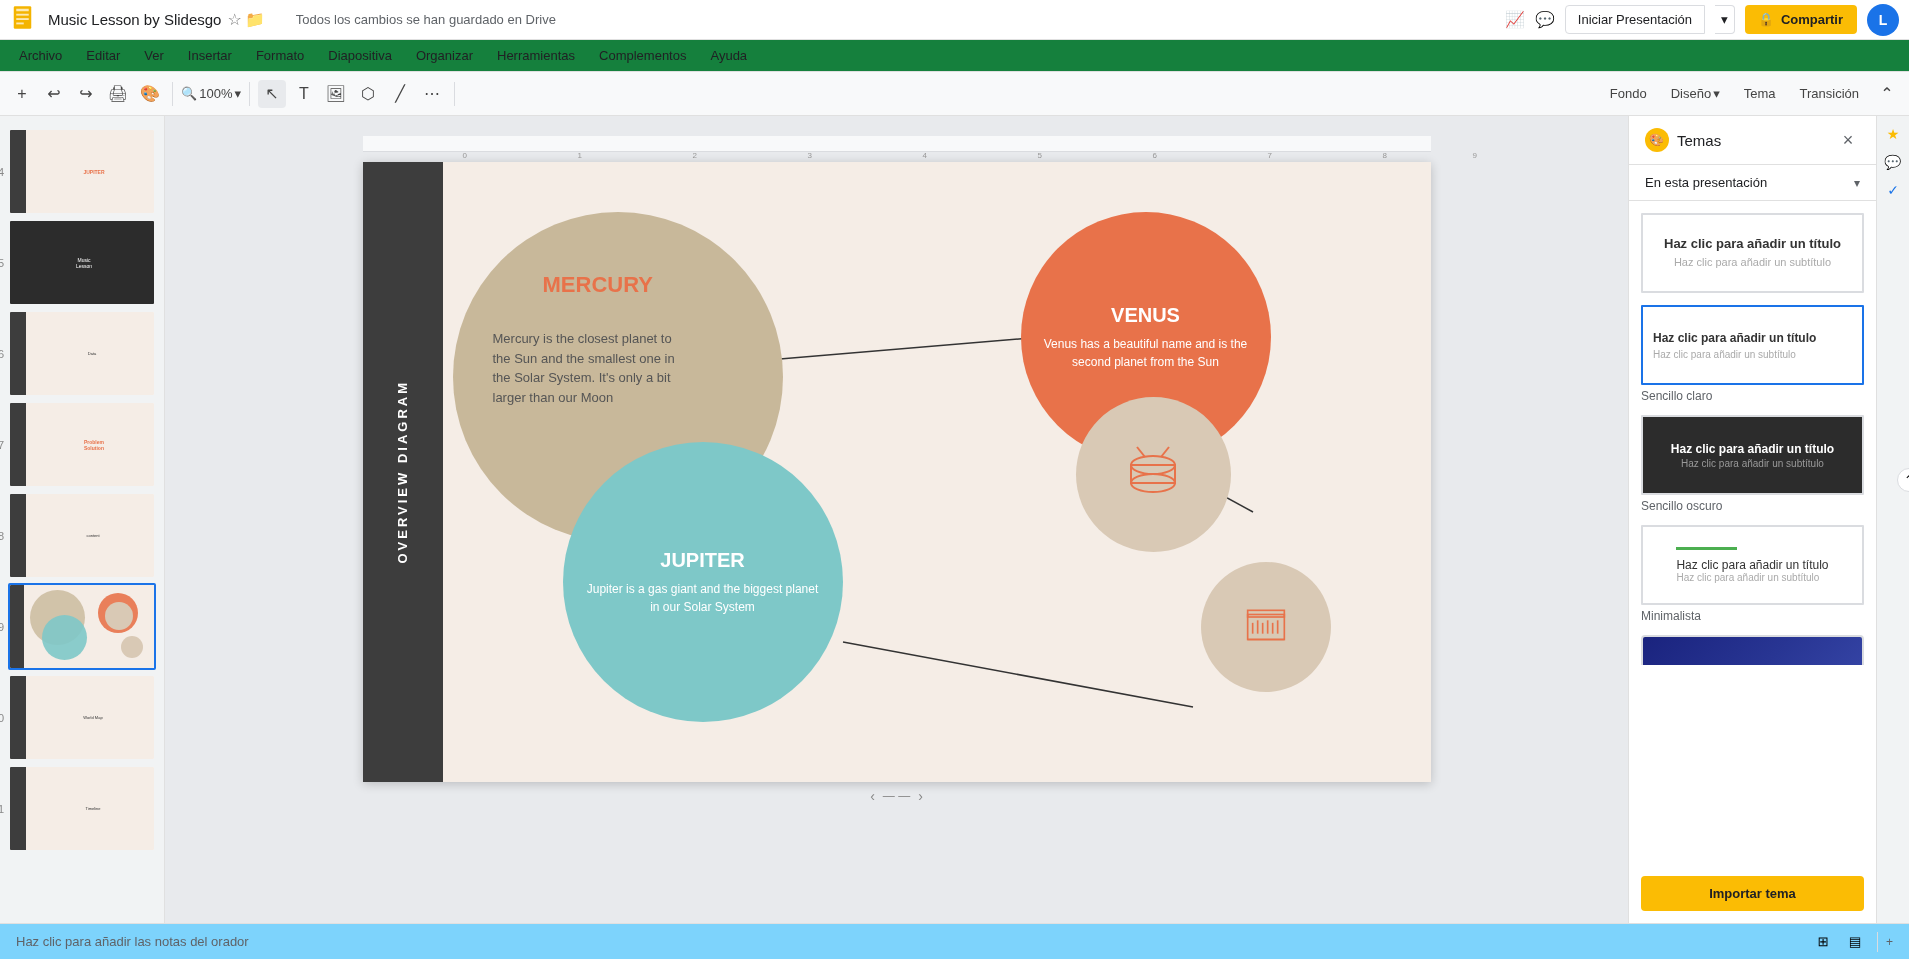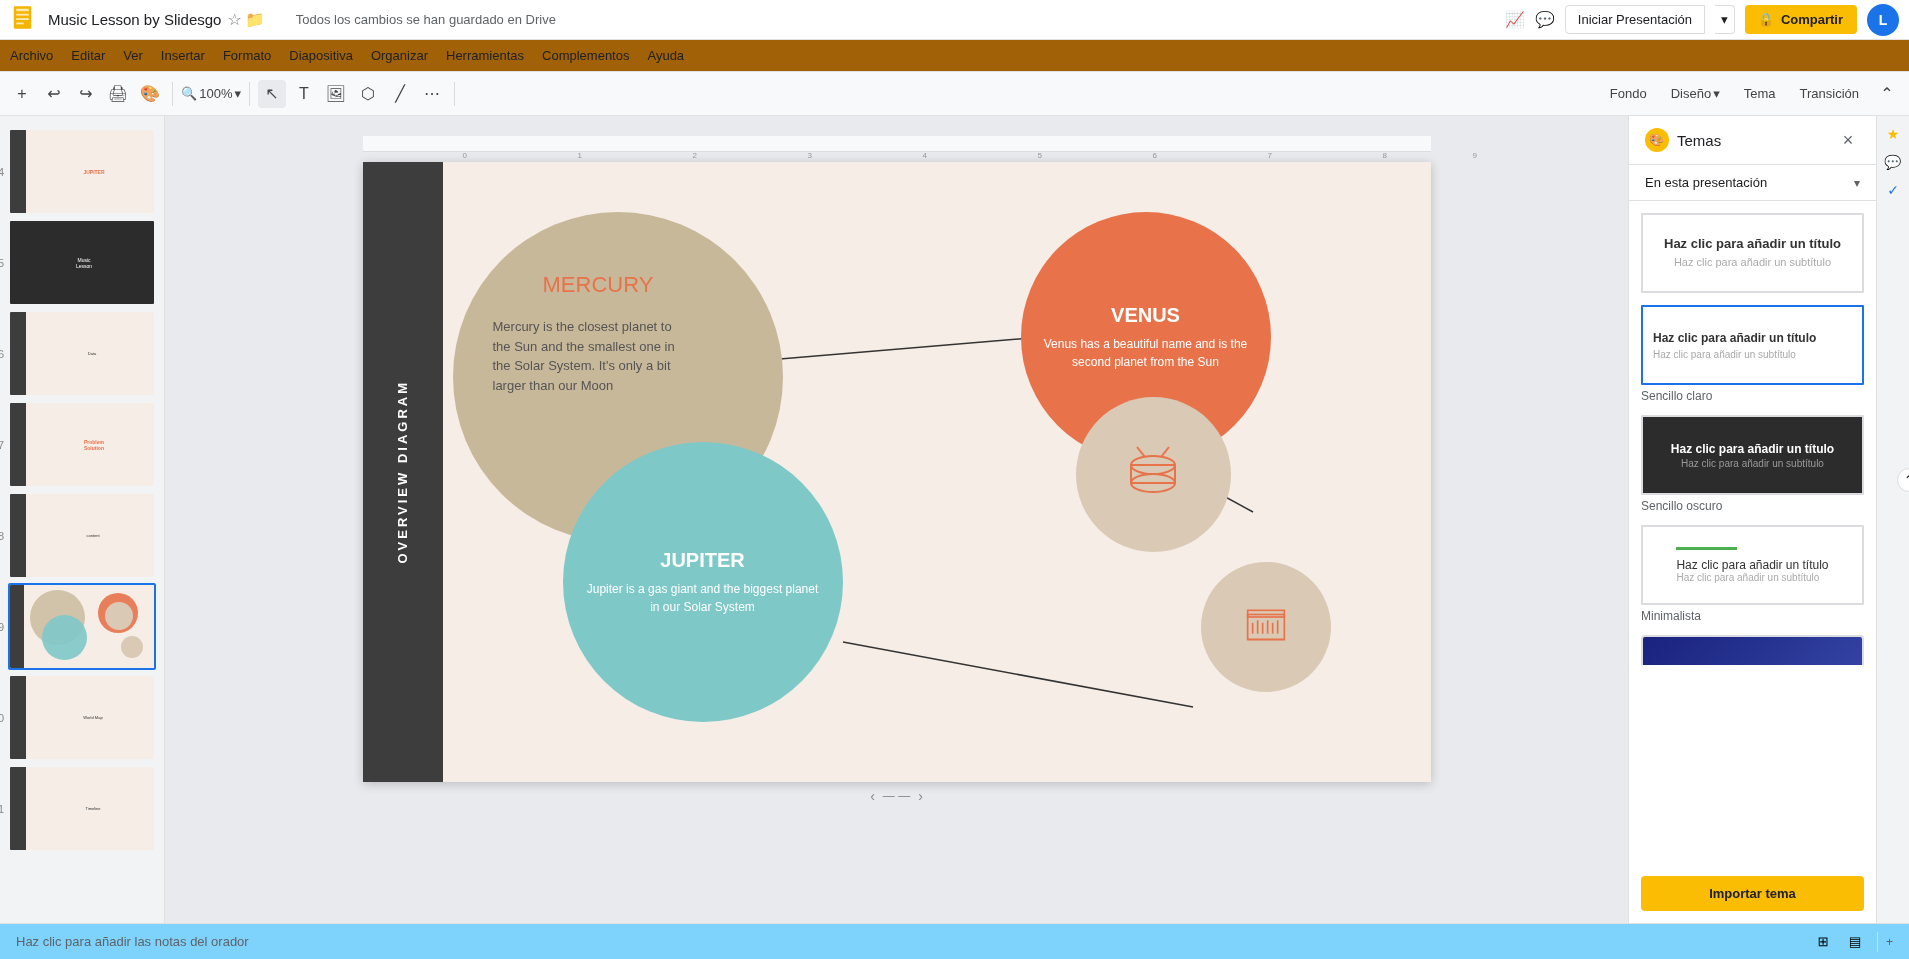--- a/index.html
+++ b/index.html
@@ -25,22 +25,22 @@
       border-radius: 0 4px 4px 0; padding: 6px 6px; cursor: pointer; color: #202124;
     }
     .btn-share {
       display: flex; align-items: center; gap: 6px; background: #fbbc04; border: none;
       border-radius: 4px; padding: 7px 14px; font-size: 13px; font-weight: bold; cursor: pointer; color: #202124;
     }
     .avatar { width: 32px; height: 32px; border-radius: 50%; background: #1a73e8; display: flex; align-items: center; justify-content: center; color: #fff; font-size: 14px; font-weight: bold; cursor: pointer; }
 
     
     .menubar {
-      display: flex; align-items: center; height: 32px; background: #a16207;
-      padding: 0 2px; border-bottom: 1px solid #e0e0e0; flex-shrink: 0; gap: 2px;
+      display: flex; align-items: center; height: 32px; background: #15803d;
+      padding: 0 11px; border-bottom: 1px solid #e0e0e0; flex-shrink: 0; gap: 8px;
     }
     .menu-item { font-size: 13px; color: #202124; padding: 4px 8px; cursor: pointer; border-radius: 4px; }
     .menu-saved { font-size: 13px; color: #5f6368; margin-left: 10px; }
 
     
     .toolbar {
       display: flex; align-items: center; height: 44px; background: #f8f9fa;
       padding: 0 8px; border-bottom: 1px solid #e0e0e0; flex-shrink: 0; gap: 4px;
     }
     .toolbar-btn { width: 28px; height: 28px; display: flex; align-items: center; justify-content: center; cursor: pointer; border-radius: 4px; font-size: 16px; color: #444; background: transparent; border: none; }
@@ -84,24 +84,24 @@
       font-size: 13px; font-weight: bold; color: #fff; letter-spacing: 3px;
       writing-mode: vertical-rl; transform: rotate(180deg); text-transform: uppercase;
     }
 
     
     .circle-mercury {
       position: absolute; left: 90px; top: 50px; width: 330px; height: 330px;
       border-radius: 50%; background: #c8b89a;
     }
     .mercury-label {
-      position: absolute; left: 180px; top: 110px; color: #e8724a; font-size: 22px; font-weight: normal;
+      position: absolute; left: 180px; top: 110px; color: #e8724a; font-size: 22px; font-weight: bold;
     }
     .mercury-text {
-      position: absolute; left: 130px; top: 155px; width: 200px; font-size: 13px; color: #555; line-height: 1.5;
+      position: absolute; left: 130px; top: 167px; width: 200px; font-size: 13px; color: #555; line-height: 1.5;
     }
 
     
     .circle-venus {
       position: absolute; right: 160px; top: 50px; width: 250px; height: 250px;
       border-radius: 50%; background: #e8724a;
       display: flex; flex-direction: column; align-items: center; justify-content: center; text-align: center;
     }
     .venus-title { color: #fff; font-size: 20px; font-weight: bold; margin-bottom: 8px; }
     .venus-text { color: #fff; font-size: 12px; line-height: 1.5; padding: 0 20px; }

